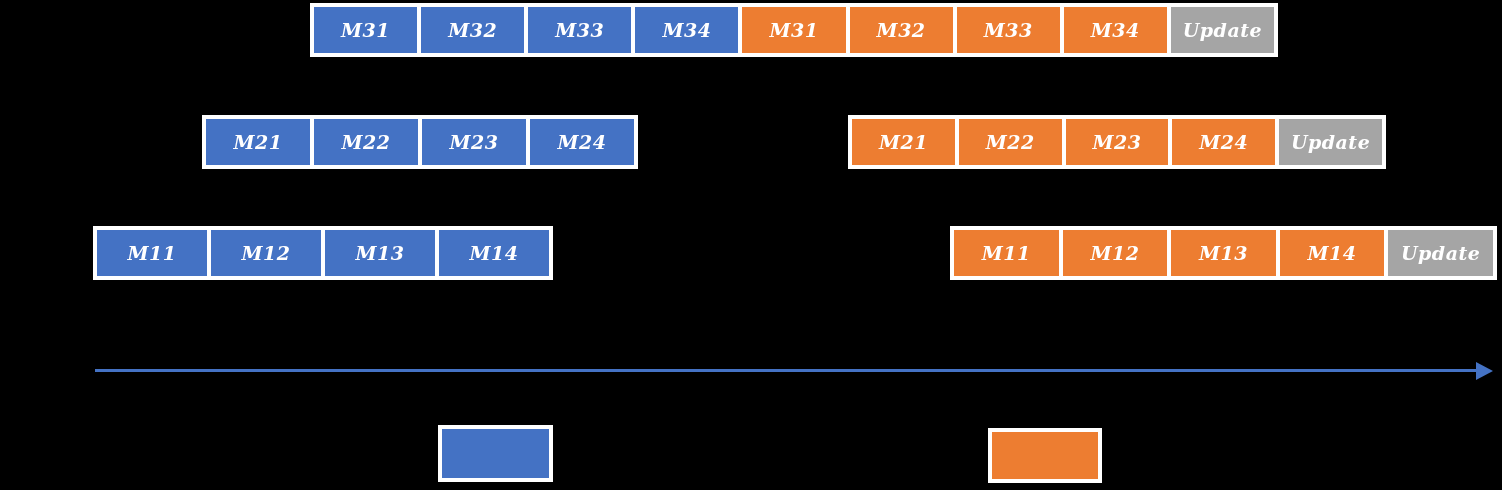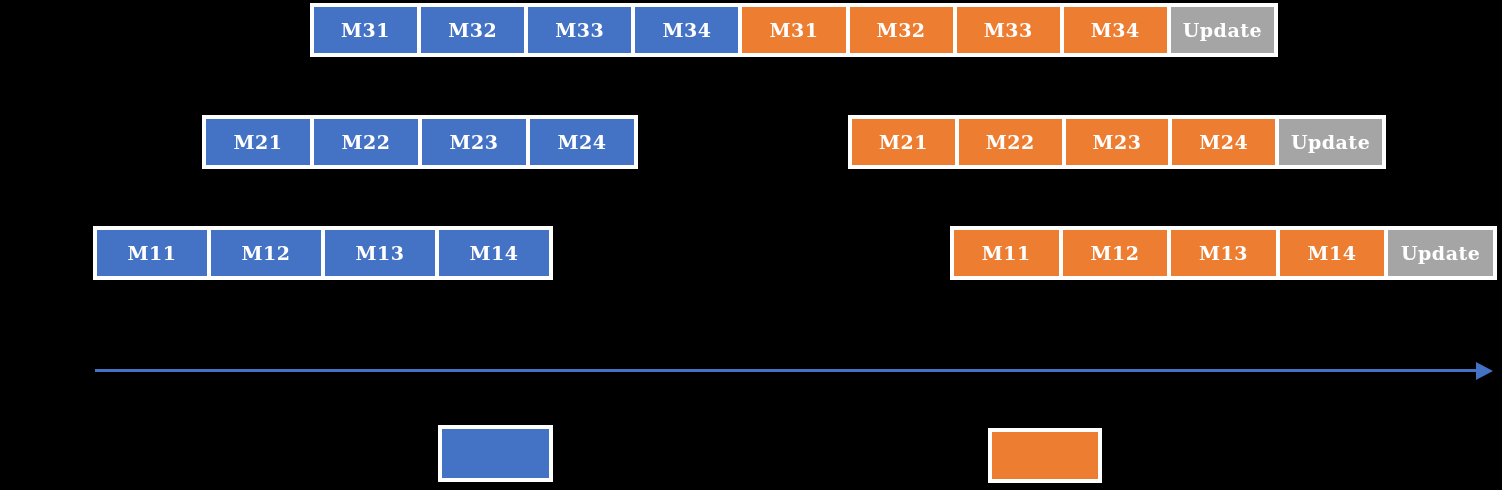--- a/index.html
+++ b/index.html
@@ -16,20 +16,21 @@
     font-family: "DejaVu Serif", "Liberation Serif", serif;
   }
   
   .bar {
     position: absolute;
     display: flex;
     box-sizing: border-box;
     background: #FFFFFF;
     padding: 4px;
     gap: 4px;
+    font-style: italic;
   }
   .cell {
     flex: 1 1 0;
     display: flex;
     align-items: center;
     justify-content: center;
     color: #FFFFFF;
     font-weight: bold;
     font-size: 19px;
     letter-spacing: 0.5px;

